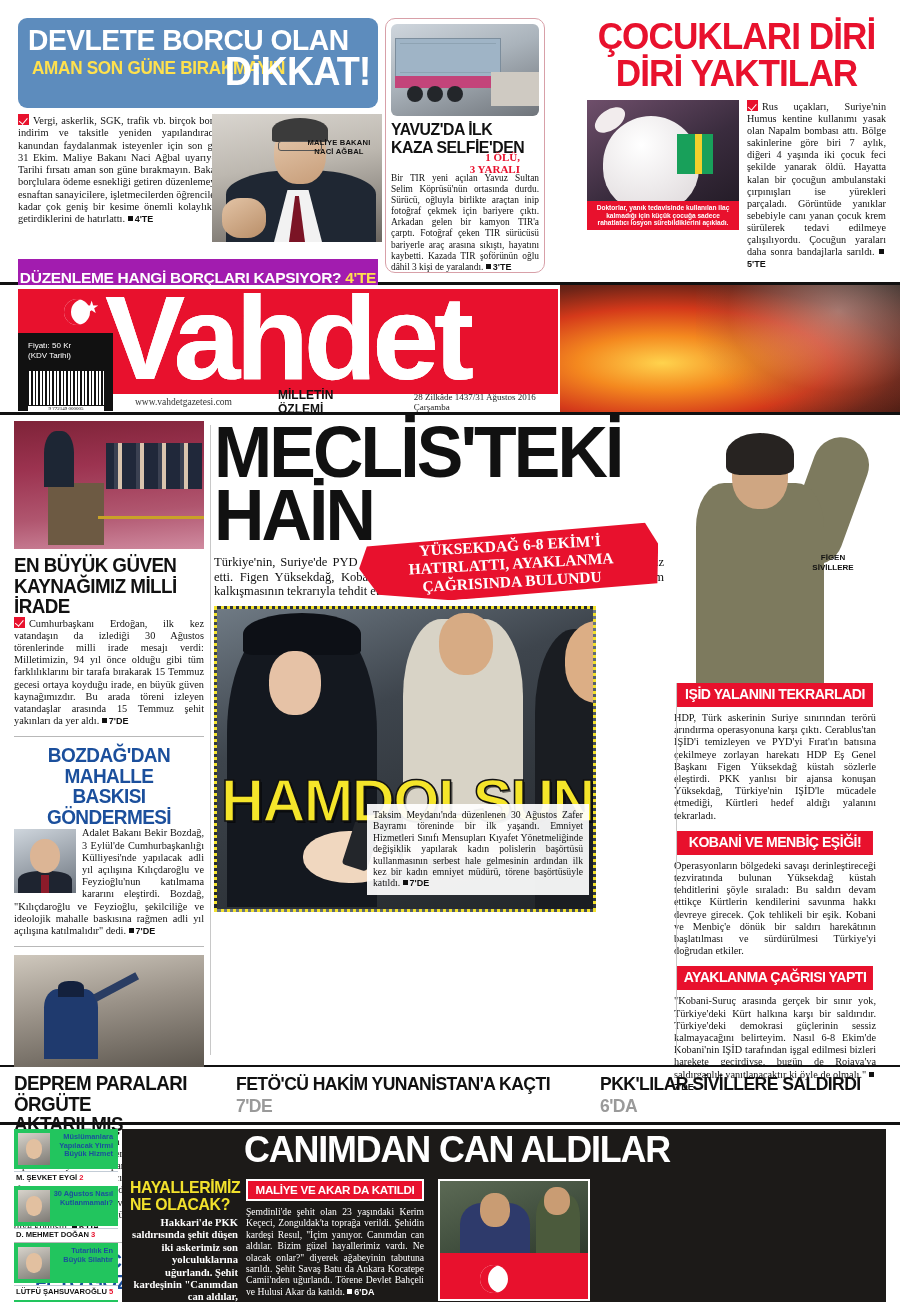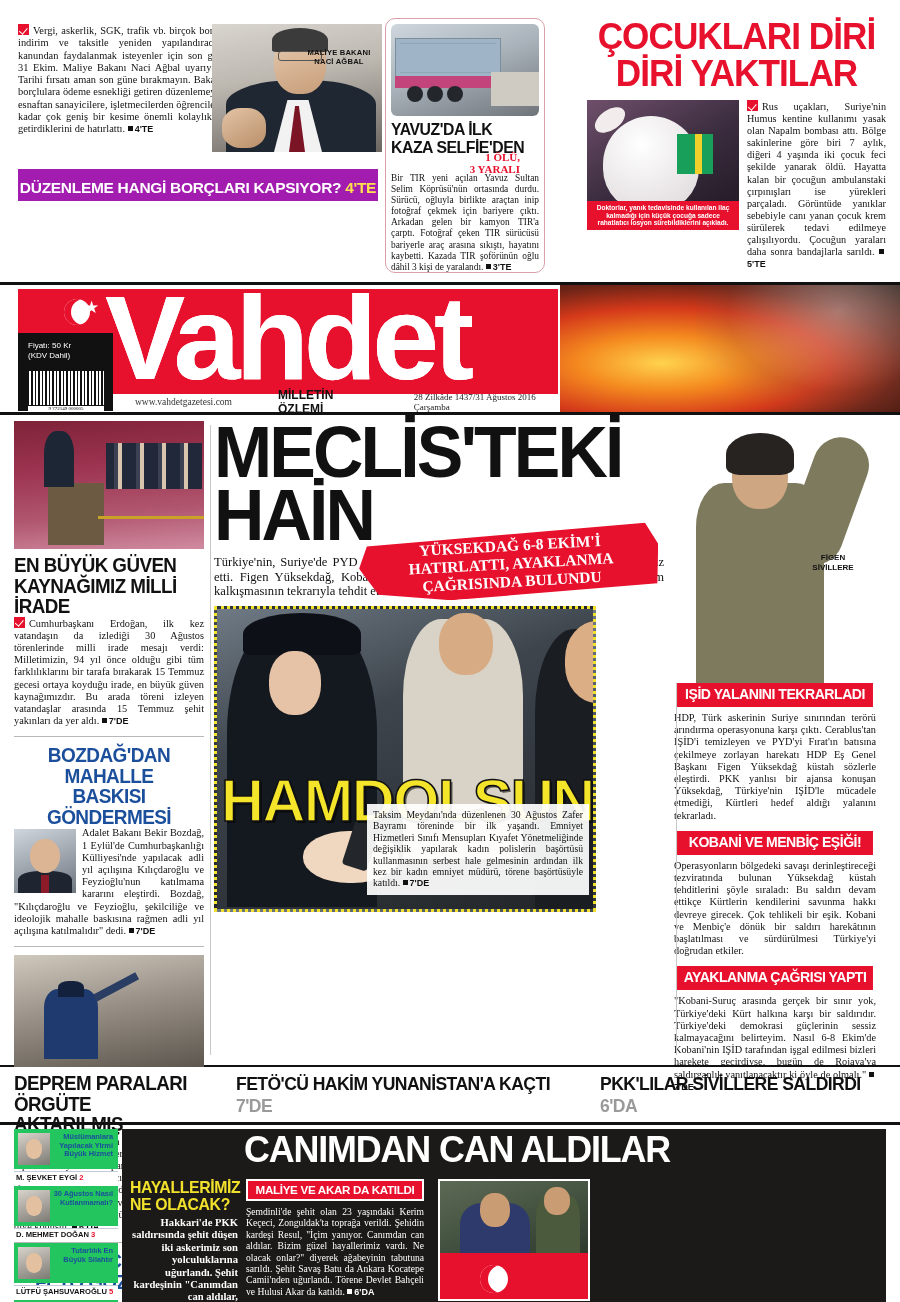--- a/index.html
+++ b/index.html
@@ -271,20 +271,25 @@
   .dp-photo .soldh{position:absolute;right:18px;top:6px;width:26px;height:28px;border-radius:46%;background:#c99c73;}
 </style>
 </head>
 <body>
 
 <div class="page">
 
   <div class="top">
 
     <div class="promoA">
+      <div class="promoA-banner">
+        <div class="promoA-l1">DEVLETE BORCU OLAN</div>
+        <div class="promoA-sub">AMAN SON GÜNE BIRAKMAYIN</div>
+        <div class="promoA-dikkat">DiKKAT!</div>
+      </div>
       <div class="promoA-body">
         <div class="txtcol">
           <span class="chk"></span><span>Vergi, askerlik, SGK, trafik vb. birçok borcu indirim ve taksitle yeniden yapılandıracak kanundan faydalanmak isteyenler için son gün 31 Ekim. Maliye Bakanı Naci Ağbal uyarıyor: Tarihi fırsatı aman son güne bırakmayın. Bakan, borçlulara ödeme esnekliği getiren düzenlemeyle esnaftan sanayicilere, işletmecilerden öğrencilere kadar çok geniş bir kesime önemli kolaylıklar getirdiklerini de hatırlattı.</span>
           <span class="sq"></span><span class="pgref">4'TE</span>
         </div>
         <div class="minister-photo">
           <div class="suit"></div>
             <div class="shirt"></div>
             <div class="tie"></div>
           <div class="head"></div>
@@ -343,21 +348,21 @@
         <div class="smoke"></div>
       </div>
     <div class="mh-redblock"></div>
     <div class="mh-flagbar">
       <div class="mh-crescent"></div>
       <div style="position:absolute;left:66px;top:10px;color:#fff;font-size:17px;line-height:17px;">★</div>
     </div>
     <div class="mh-pricebox">
       <div class="mh-price">
         <div>Fiyatı: 50 Kr</div>
-        <div>(KDV Dahil)</div>
+        <div>(KDV Tarihi)</div>
       </div>
       <div class="mh-barcode"></div>
       <div class="mh-barcode-num">9 772149 000005</div>
     </div>
     <div class="mh-title">Vahdet</div>
     <div class="mh-strip">
       <div class="mh-url">www.vahdetgazetesi.com</div>
       <div class="mh-slogan">MİLLETİN ÖZLEMİ</div>
       <div class="mh-date">28 Zilkâde 1437/31 Ağustos 2016 Çarşamba</div>
     </div>
@@ -389,21 +394,21 @@
       <div class="lc-h-blue">
         <div>BOZDAĞ'DAN MAHALLE</div>
         <div>BASKISI GÖNDERMESİ</div>
       </div>
       <div class="lc-p" style="text-align:justify;">
         <span class="wrapimg">
             <span class="fs"></span>
             <span class="ft"></span>
             <span class="fh"></span>
           </span>
-        <span>Adalet Bakanı Bekir Bozdağ, 1 Eylül'de Cumhurbaşkanlığı Külliyesi'nde yapılacak adli yıl açılışına Kılıçdaroğlu ve Feyzioğlu'nun katılmama kararını eleştirdi. Bozdağ, "Kılıçdaroğlu ve Feyzioğlu, şekilciliğe ve ideolojik mahalle baskısına rağmen adli yıl açılışına katılmalıdır" dedi.</span>
+        <span>Adalet Bakanı Bekir Bozdağ, 3 Eylül'de Cumhurbaşkanlığı Külliyesi'nde yapılacak adli yıl açılışına Kılıçdaroğlu ve Feyzioğlu'nun katılmama kararını eleştirdi. Bozdağ, "Kılıçdaroğlu ve Feyzioğlu, şekilciliğe ve ideolojik mahalle baskısına rağmen adli yıl açılışına katılmalıdır" dedi.</span>
         <span class="sq"></span><span class="pgref">7'DE</span>
       </div>
 
       <div class="hsep" style="clear:both;"></div>
 
       <div class="lc-photo" style="height:112px;background:linear-gradient(170deg,#cfc8bd 0%,#9a9288 45%,#5c564e 100%);">
         <div style="position:absolute;left:30px;top:34px;width:54px;height:70px;background:#1f3a6e;border-radius:26% 26% 0 0;"></div>
         <div style="position:absolute;left:44px;top:26px;width:26px;height:16px;background:#14213d;border-radius:40% 40% 0 0;"></div>
         <div style="position:absolute;left:78px;top:28px;width:48px;height:8px;background:#2a3d63;transform:rotate(-28deg);"></div>
       </div>

